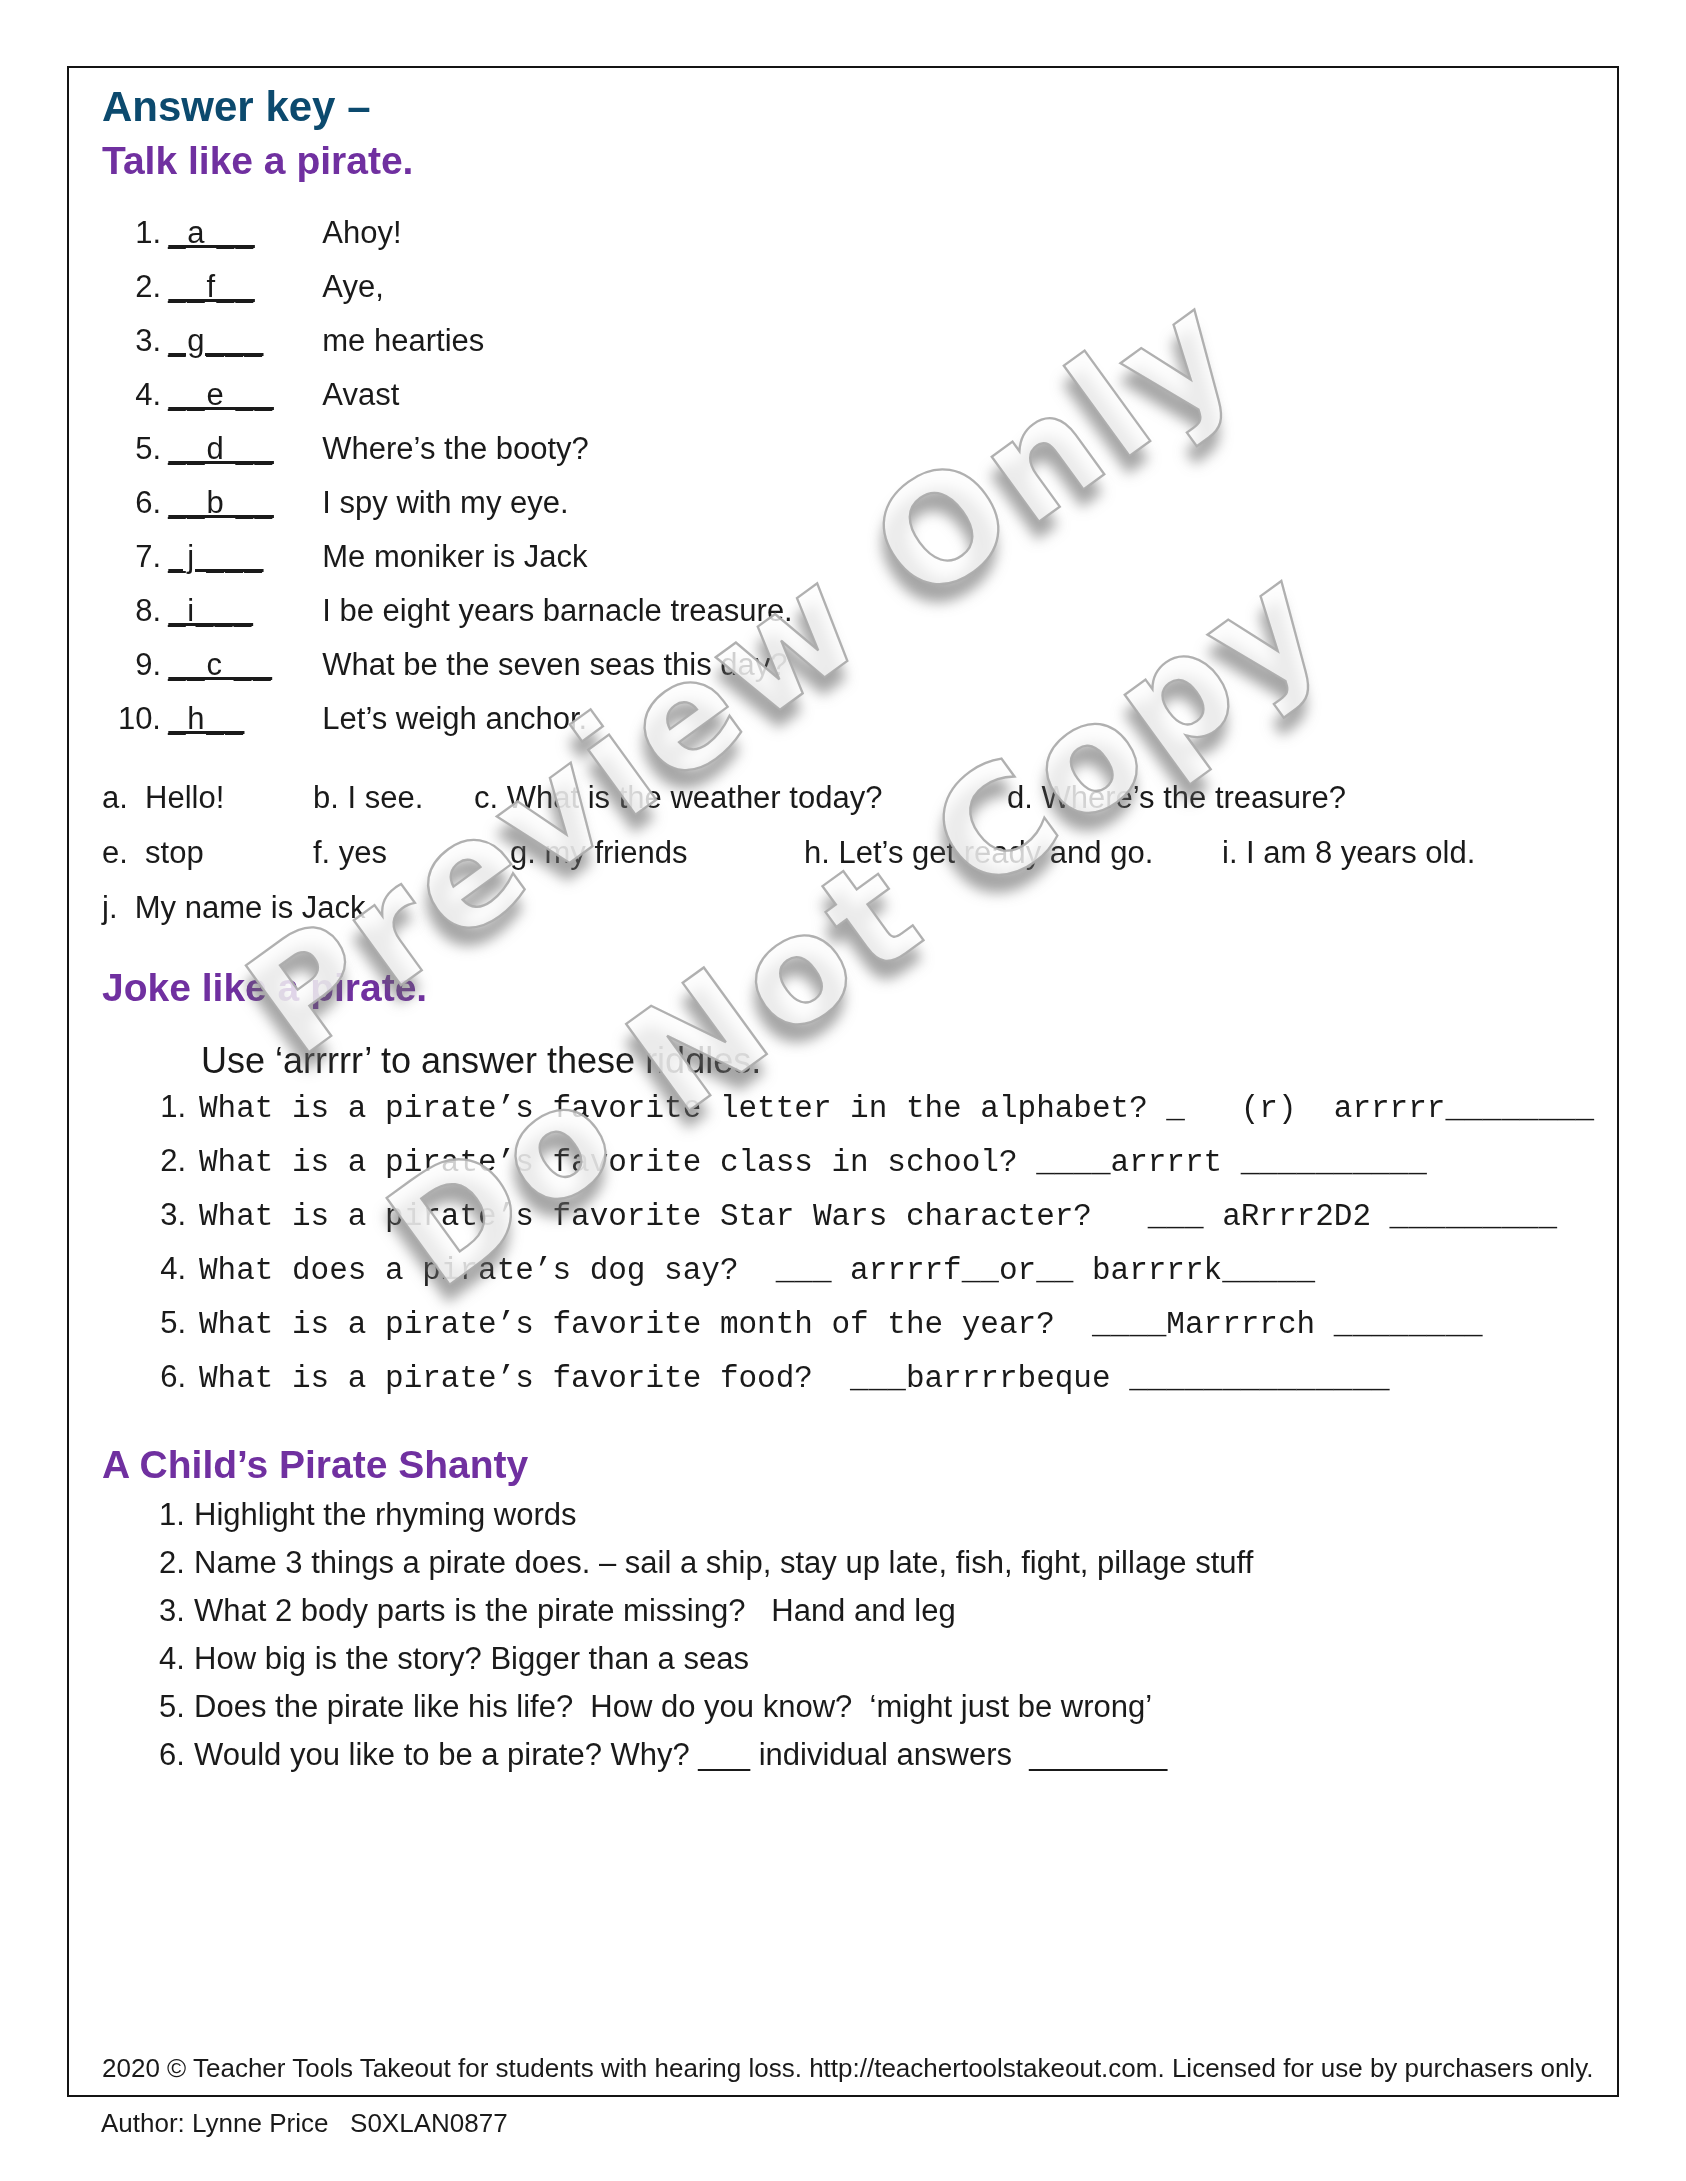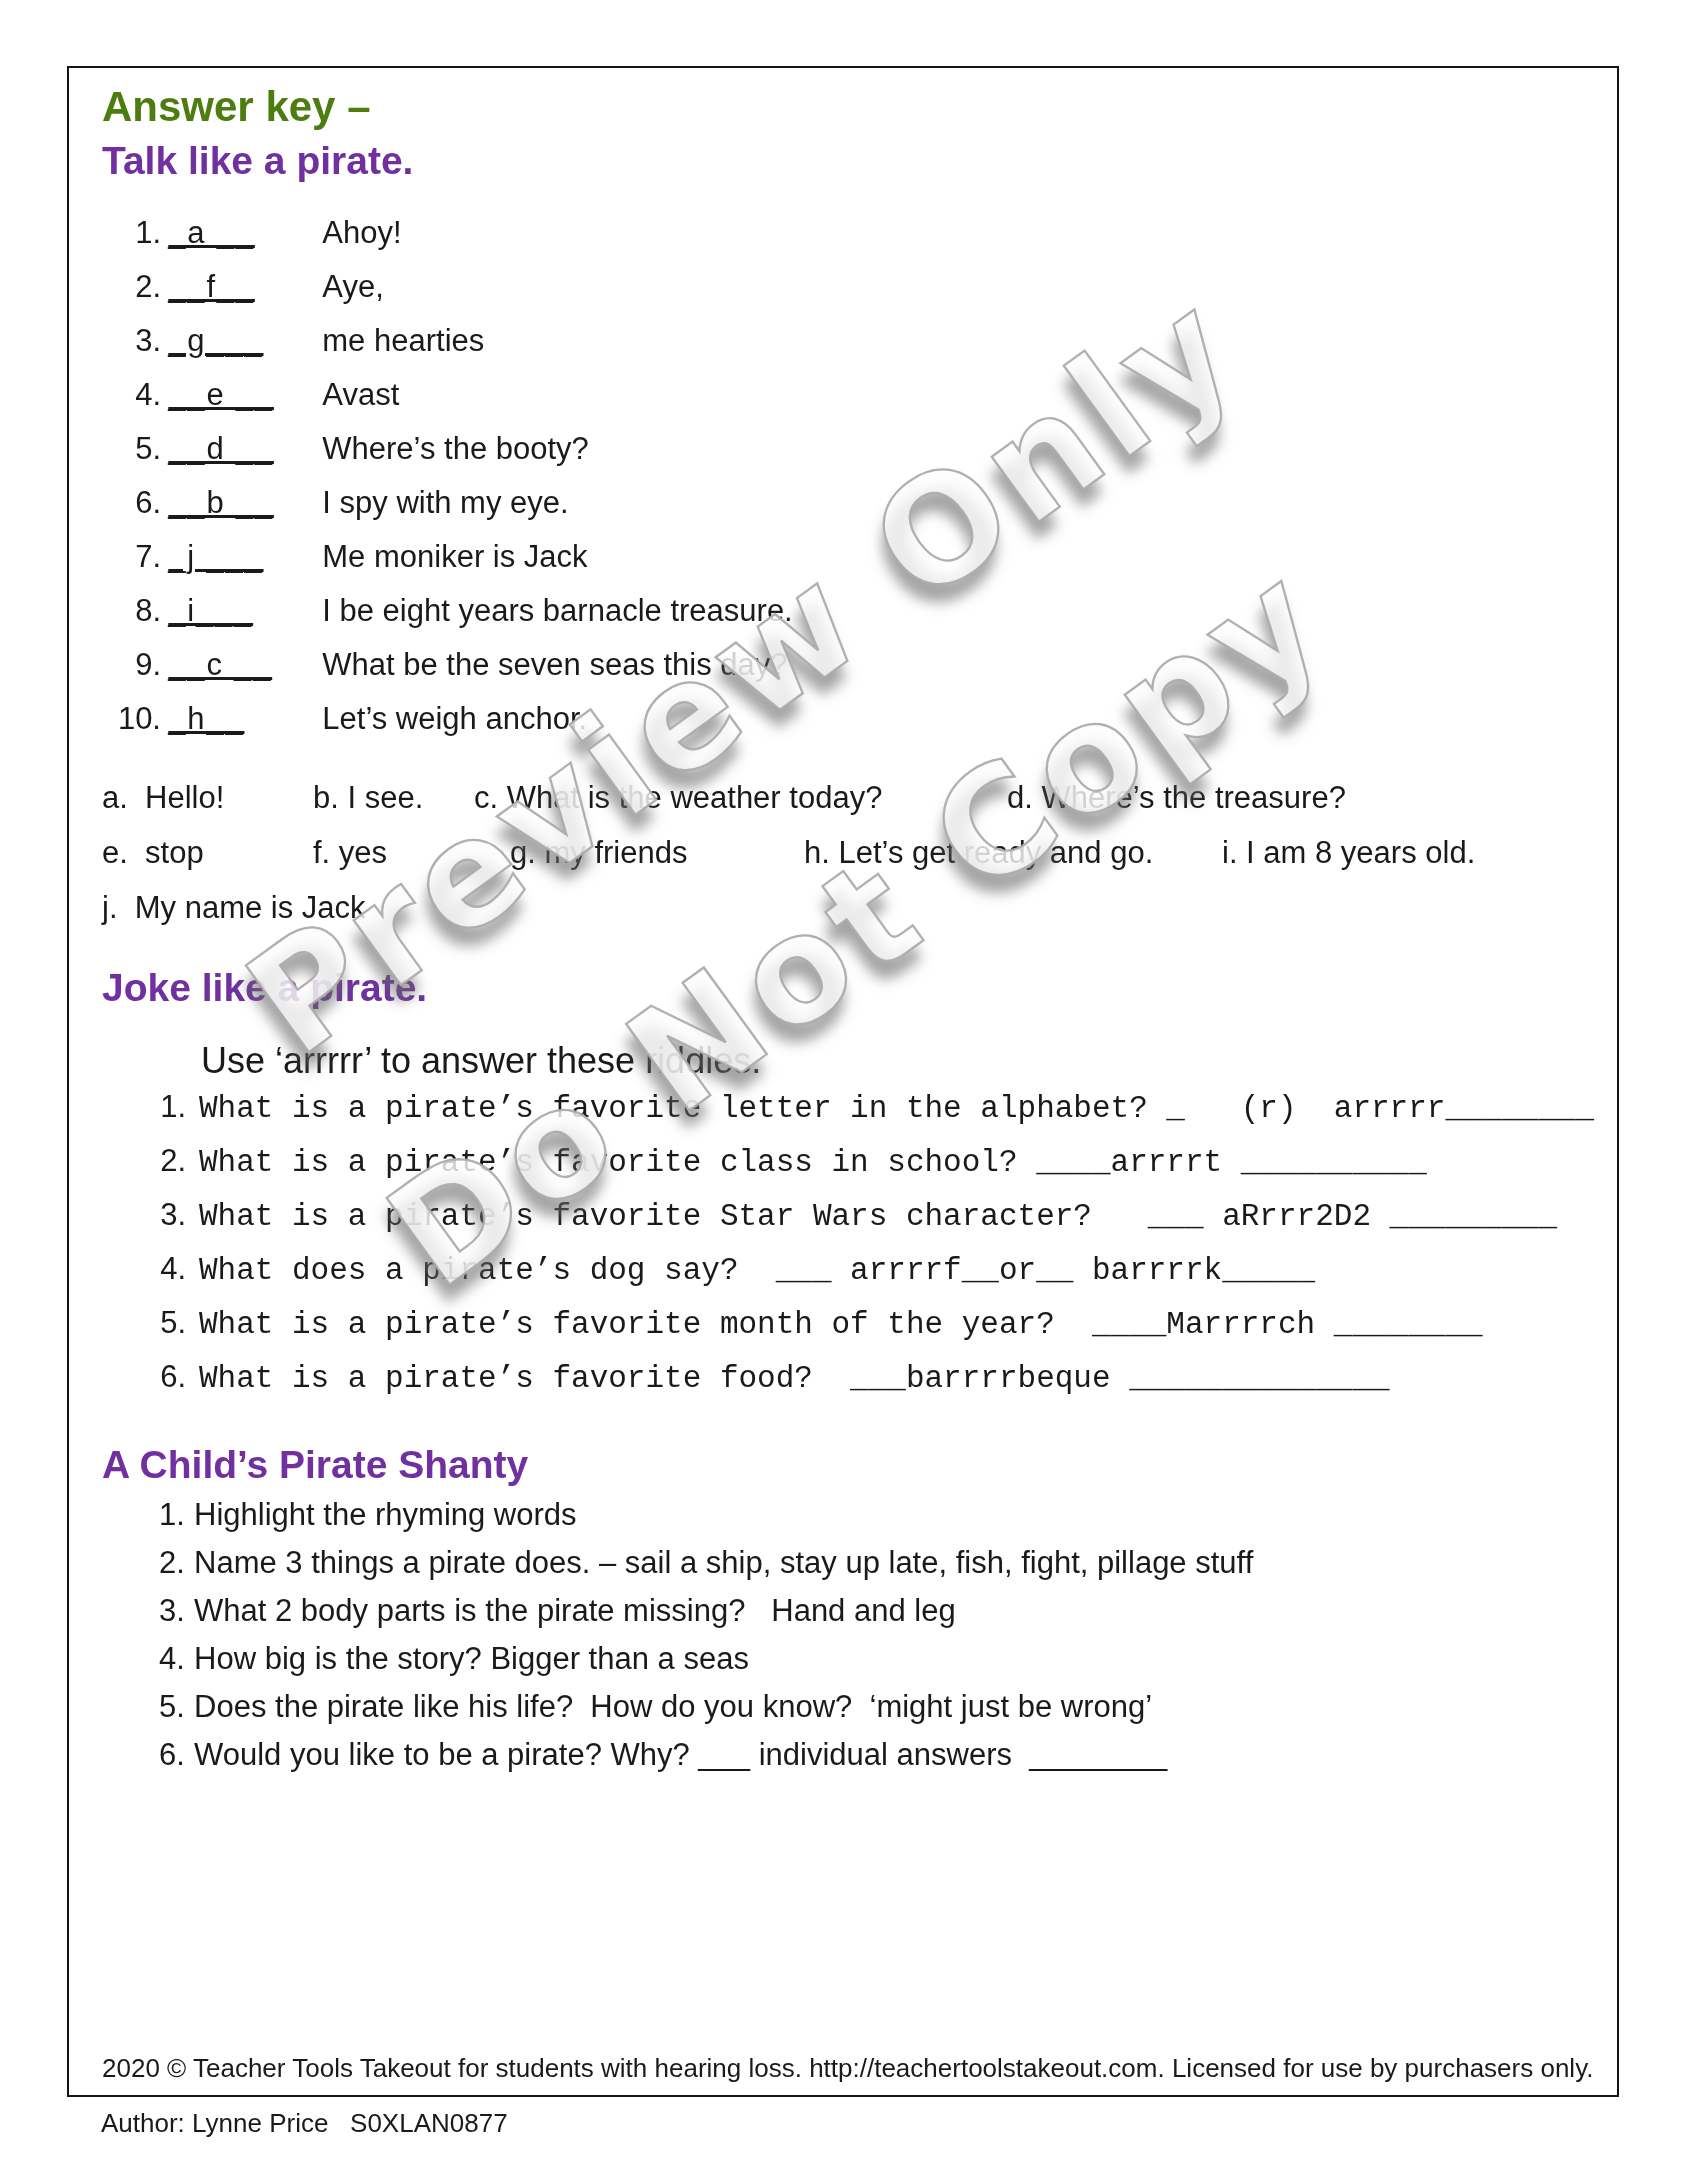--- a/index.html
+++ b/index.html
@@ -6,21 +6,21 @@
   body{
     width:1686px;height:2182px;position:relative;background:#ffffff;
     font-family:"Liberation Sans",sans-serif;color:#1a1a1a;overflow:hidden;
   }
   .sheet{
     position:absolute;left:67px;top:66px;width:1552px;height:2031px;
     border:2.8px solid #141414;background:#ffffff;box-sizing:border-box;
   }
   .abs{position:absolute;left:33px;right:27.5px;}
   h1.title{
-    margin:0;font-size:42px;font-weight:bold;color:#4d7c0f;letter-spacing:0px;
+    margin:0;font-size:42px;font-weight:bold;color:#0c4a6e;letter-spacing:0px;
   }
   .h2{
     margin:0;font-size:39px;font-weight:bold;color:#7030A0;
   }
   
   .match-list{font-size:31px;}
   .match-row{display:flex;align-items:baseline;height:54px;}
   .mnum{display:inline-block;width:59px;text-align:right;white-space:pre;flex:0 0 auto;}
   .mblank{display:inline-block;width:154px;margin-left:7.3px;white-space:pre;letter-spacing:1.8px;flex:0 0 auto;text-decoration:underline;}
   .mphrase{white-space:pre;}

